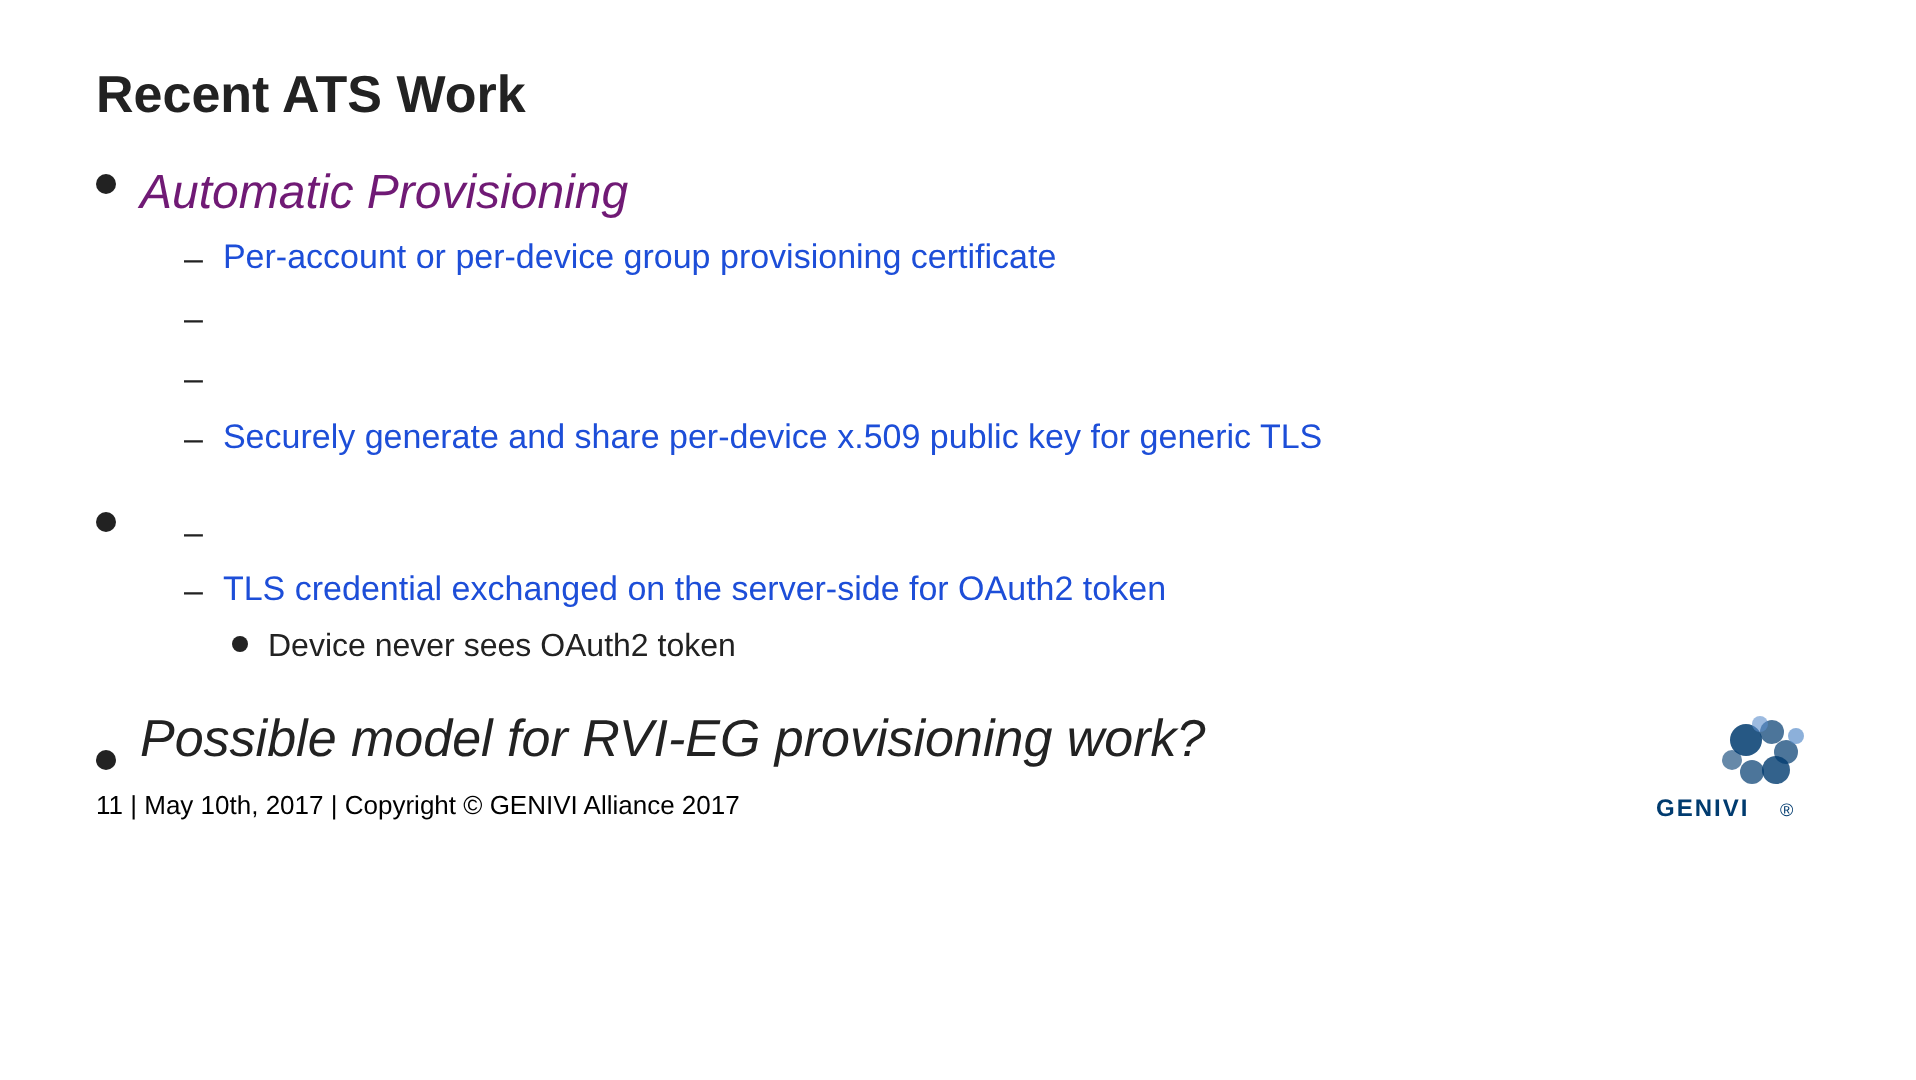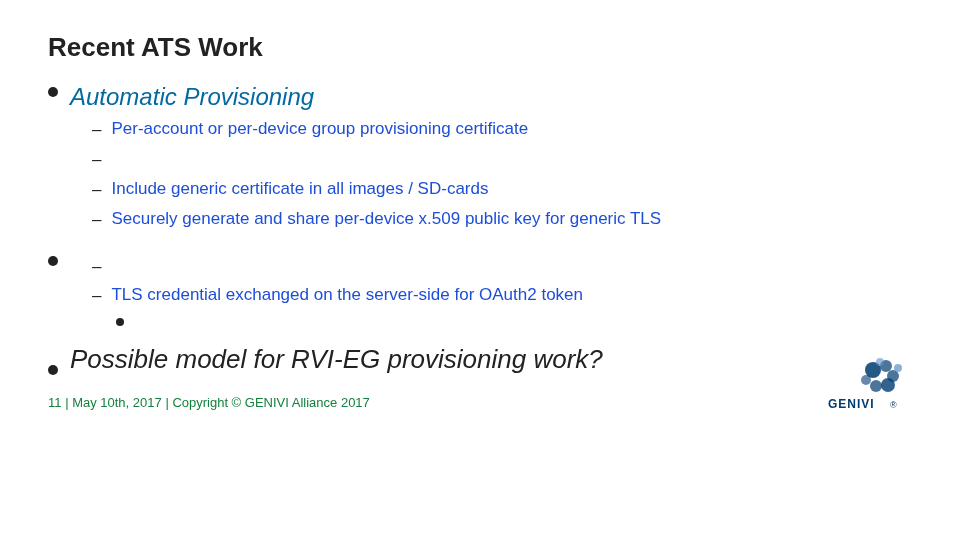--- a/index.html
+++ b/index.html
@@ -44,21 +44,21 @@
       background: #222;
       margin-top: 6px;
       margin-right: 12px;
       flex-shrink: 0;
     }
 
     .bullet-l1-label {
       font-size: 24px;
       font-style: italic;
       font-weight: normal;
-      color: #0369a1;
+      color: #701a75;
       line-height: 1.35;
     }
 
     .bullet-l1-label.large {
       font-size: 28px;
       font-weight: normal;
       font-style: normal;
     }
 
     .sub-list {
@@ -137,21 +137,21 @@
       font-style: italic;
       font-weight: normal;
       color: #222;
     }
 
     .footer {
       position: absolute;
       bottom: 18px;
       left: 48px;
       font-size: 13px;
-      color: #15803d;
+      color: #000000;
     }
 
     .genivi-logo {
       position: absolute;
       bottom: 10px;
       right: 50px;
       width: 90px;
       height: 60px;
     }
   </style>
@@ -169,21 +169,20 @@
       <div class="sub-list">
         <div class="bullet-l2">
           <span class="bullet-l2-dash">–</span>
           <span class="bullet-l2-text">Per-account or per-device group provisioning certificate</span>
         </div>
         <div class="bullet-l2">
           <span class="bullet-l2-dash">–</span>
         </div>
         <div class="bullet-l2">
           <span class="bullet-l2-dash">–</span>
-          <span class="bullet-l2-text">Include generic certificate in all images / SD-cards</span>
         </div>
         <div class="bullet-l2">
           <span class="bullet-l2-dash">–</span>
           <span class="bullet-l2-text">Securely generate and share per-device x.509 public key for generic TLS</span>
         </div>
       </div>
     </div>
   </div>
 
   <div class="bullet-l1 section-gap">
@@ -193,20 +192,21 @@
         <div class="bullet-l2">
           <span class="bullet-l2-dash">–</span>
         </div>
         <div class="bullet-l2">
           <span class="bullet-l2-dash">–</span>
           <span class="bullet-l2-text">TLS credential exchanged on the server-side for OAuth2 token</span>
         </div>
 
         <div class="bullet-l3">
           <div class="bullet-l3-dot"></div>
+          <span class="bullet-l3-text">Device never sees OAuth2 token</span>
         </div>
       </div>
     </div>
   </div>
 
   <div class="possible-model">
     <div class="possible-model-dot"></div>
     <div class="possible-model-text">Possible model for RVI-EG provisioning work?</div>
   </div>
 

